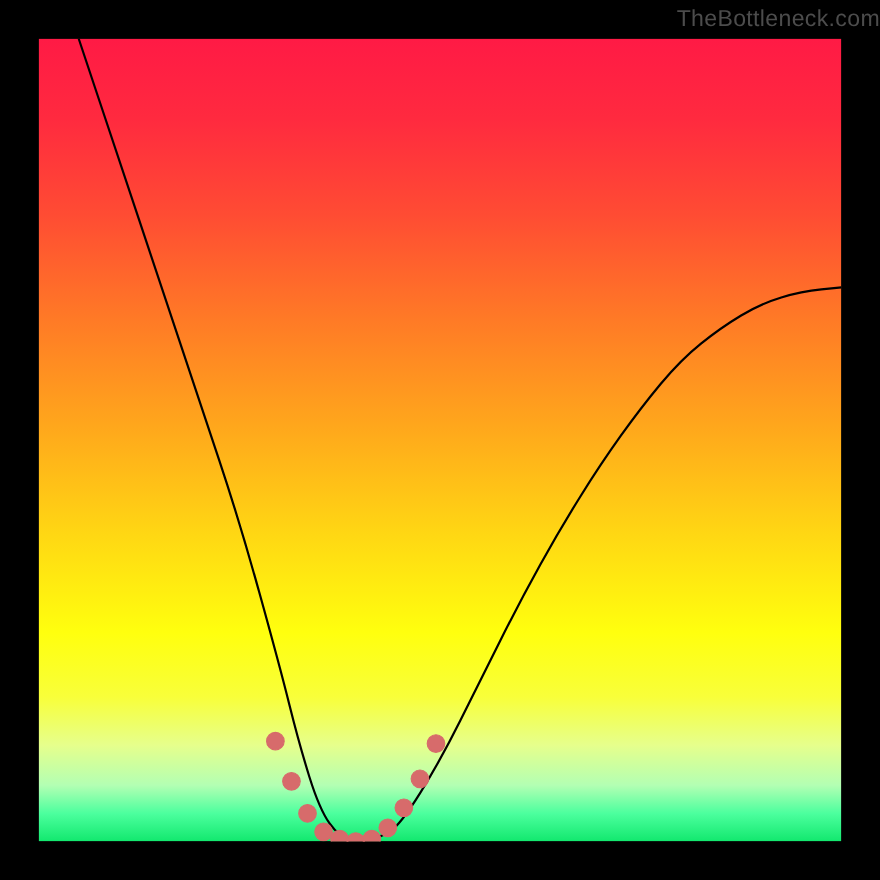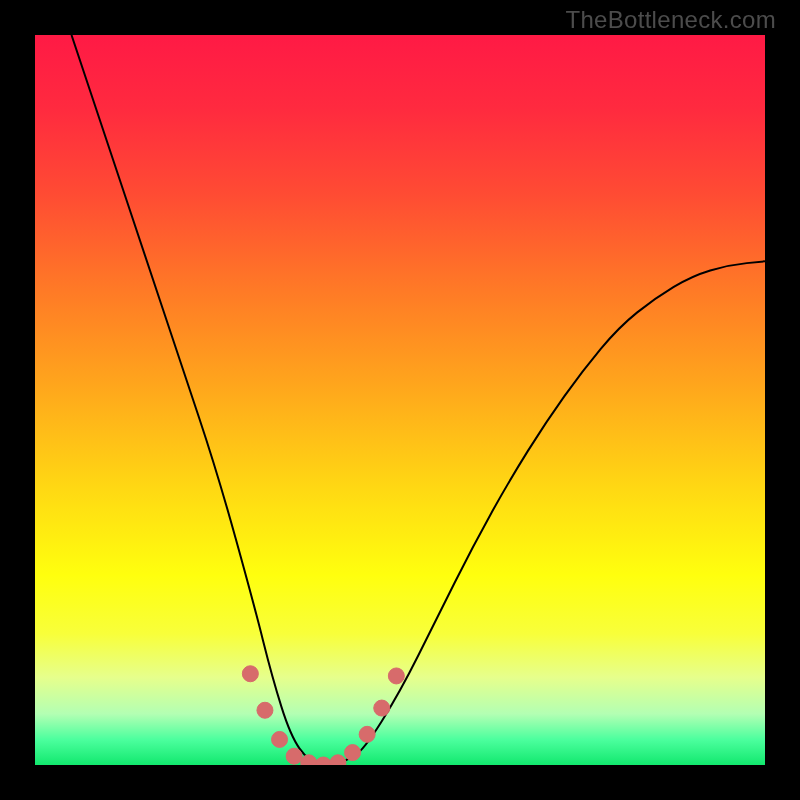--- a/index.html
+++ b/index.html
@@ -28,23 +28,23 @@
   .gradient {
     position: absolute;
     left: 0;
     top: 0;
     width: 100%;
     height: 100%;
   }
   .watermark {
     position: absolute;
     top: 6px;
-    right: 24px;
+    right: 0;
     color: #4c4c4c;
-    font-size: 24px;
+    font-size: 21px;
     font-weight: 500;
     letter-spacing: 0.3px;
     user-select: none;
     text-align: right;
   }
   svg.curve {
     position: absolute;
     left: 0;
     top: 0;
     width: 100%;

